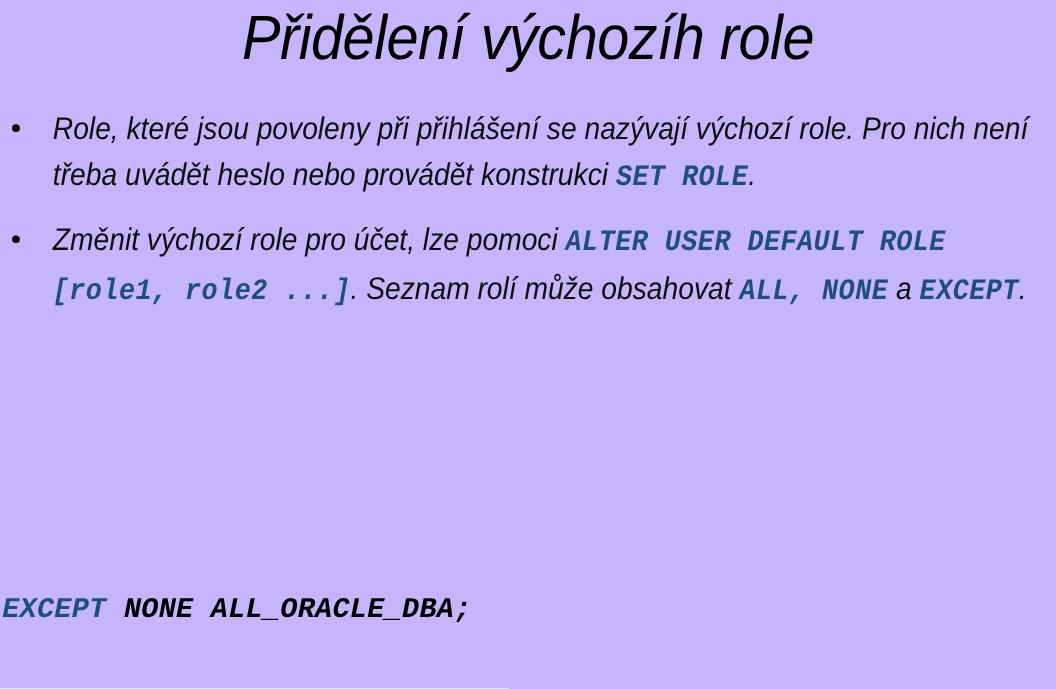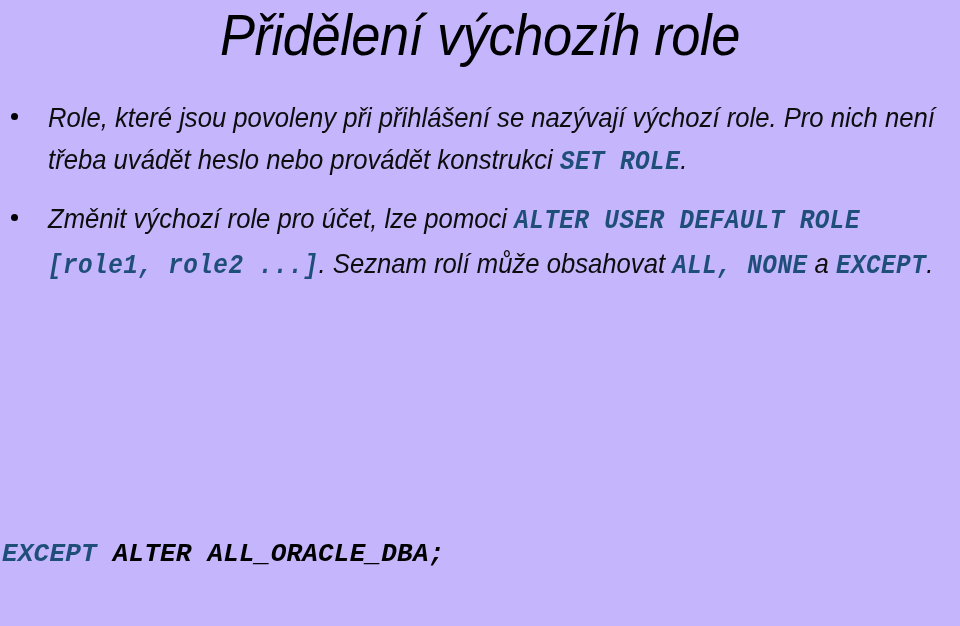--- a/index.html
+++ b/index.html
@@ -119,21 +119,21 @@
     </div>
 
     <div class="bullet bullet2">
       <span class="dot"></span>
       <div class="bullet-text"><span>Změnit výchozí role pro účet, lze pomoci </span><span class="kw">ALTER USER DEFAULT ROLE [role1, role2 ...]</span><span>. Seznam rolí může obsahovat </span><span class="kw">ALL, NONE</span><span> a </span><span class="kw">EXCEPT</span><span>.</span></div>
     </div>
 
   </div>
 
   <div class="code-block">
-    <span class="code-line"><span class="ck">EXCEPT</span><span class="cid"> ALTER ALL_ORACLE_DBA;</span></span>
+    <span class="code-line"><span class="ck">EXCEPT</span><span class="cid"> NONE ALL_ORACLE_DBA;</span></span>
 
     
 
     
 
     
   </div>
 
 </div>
 

